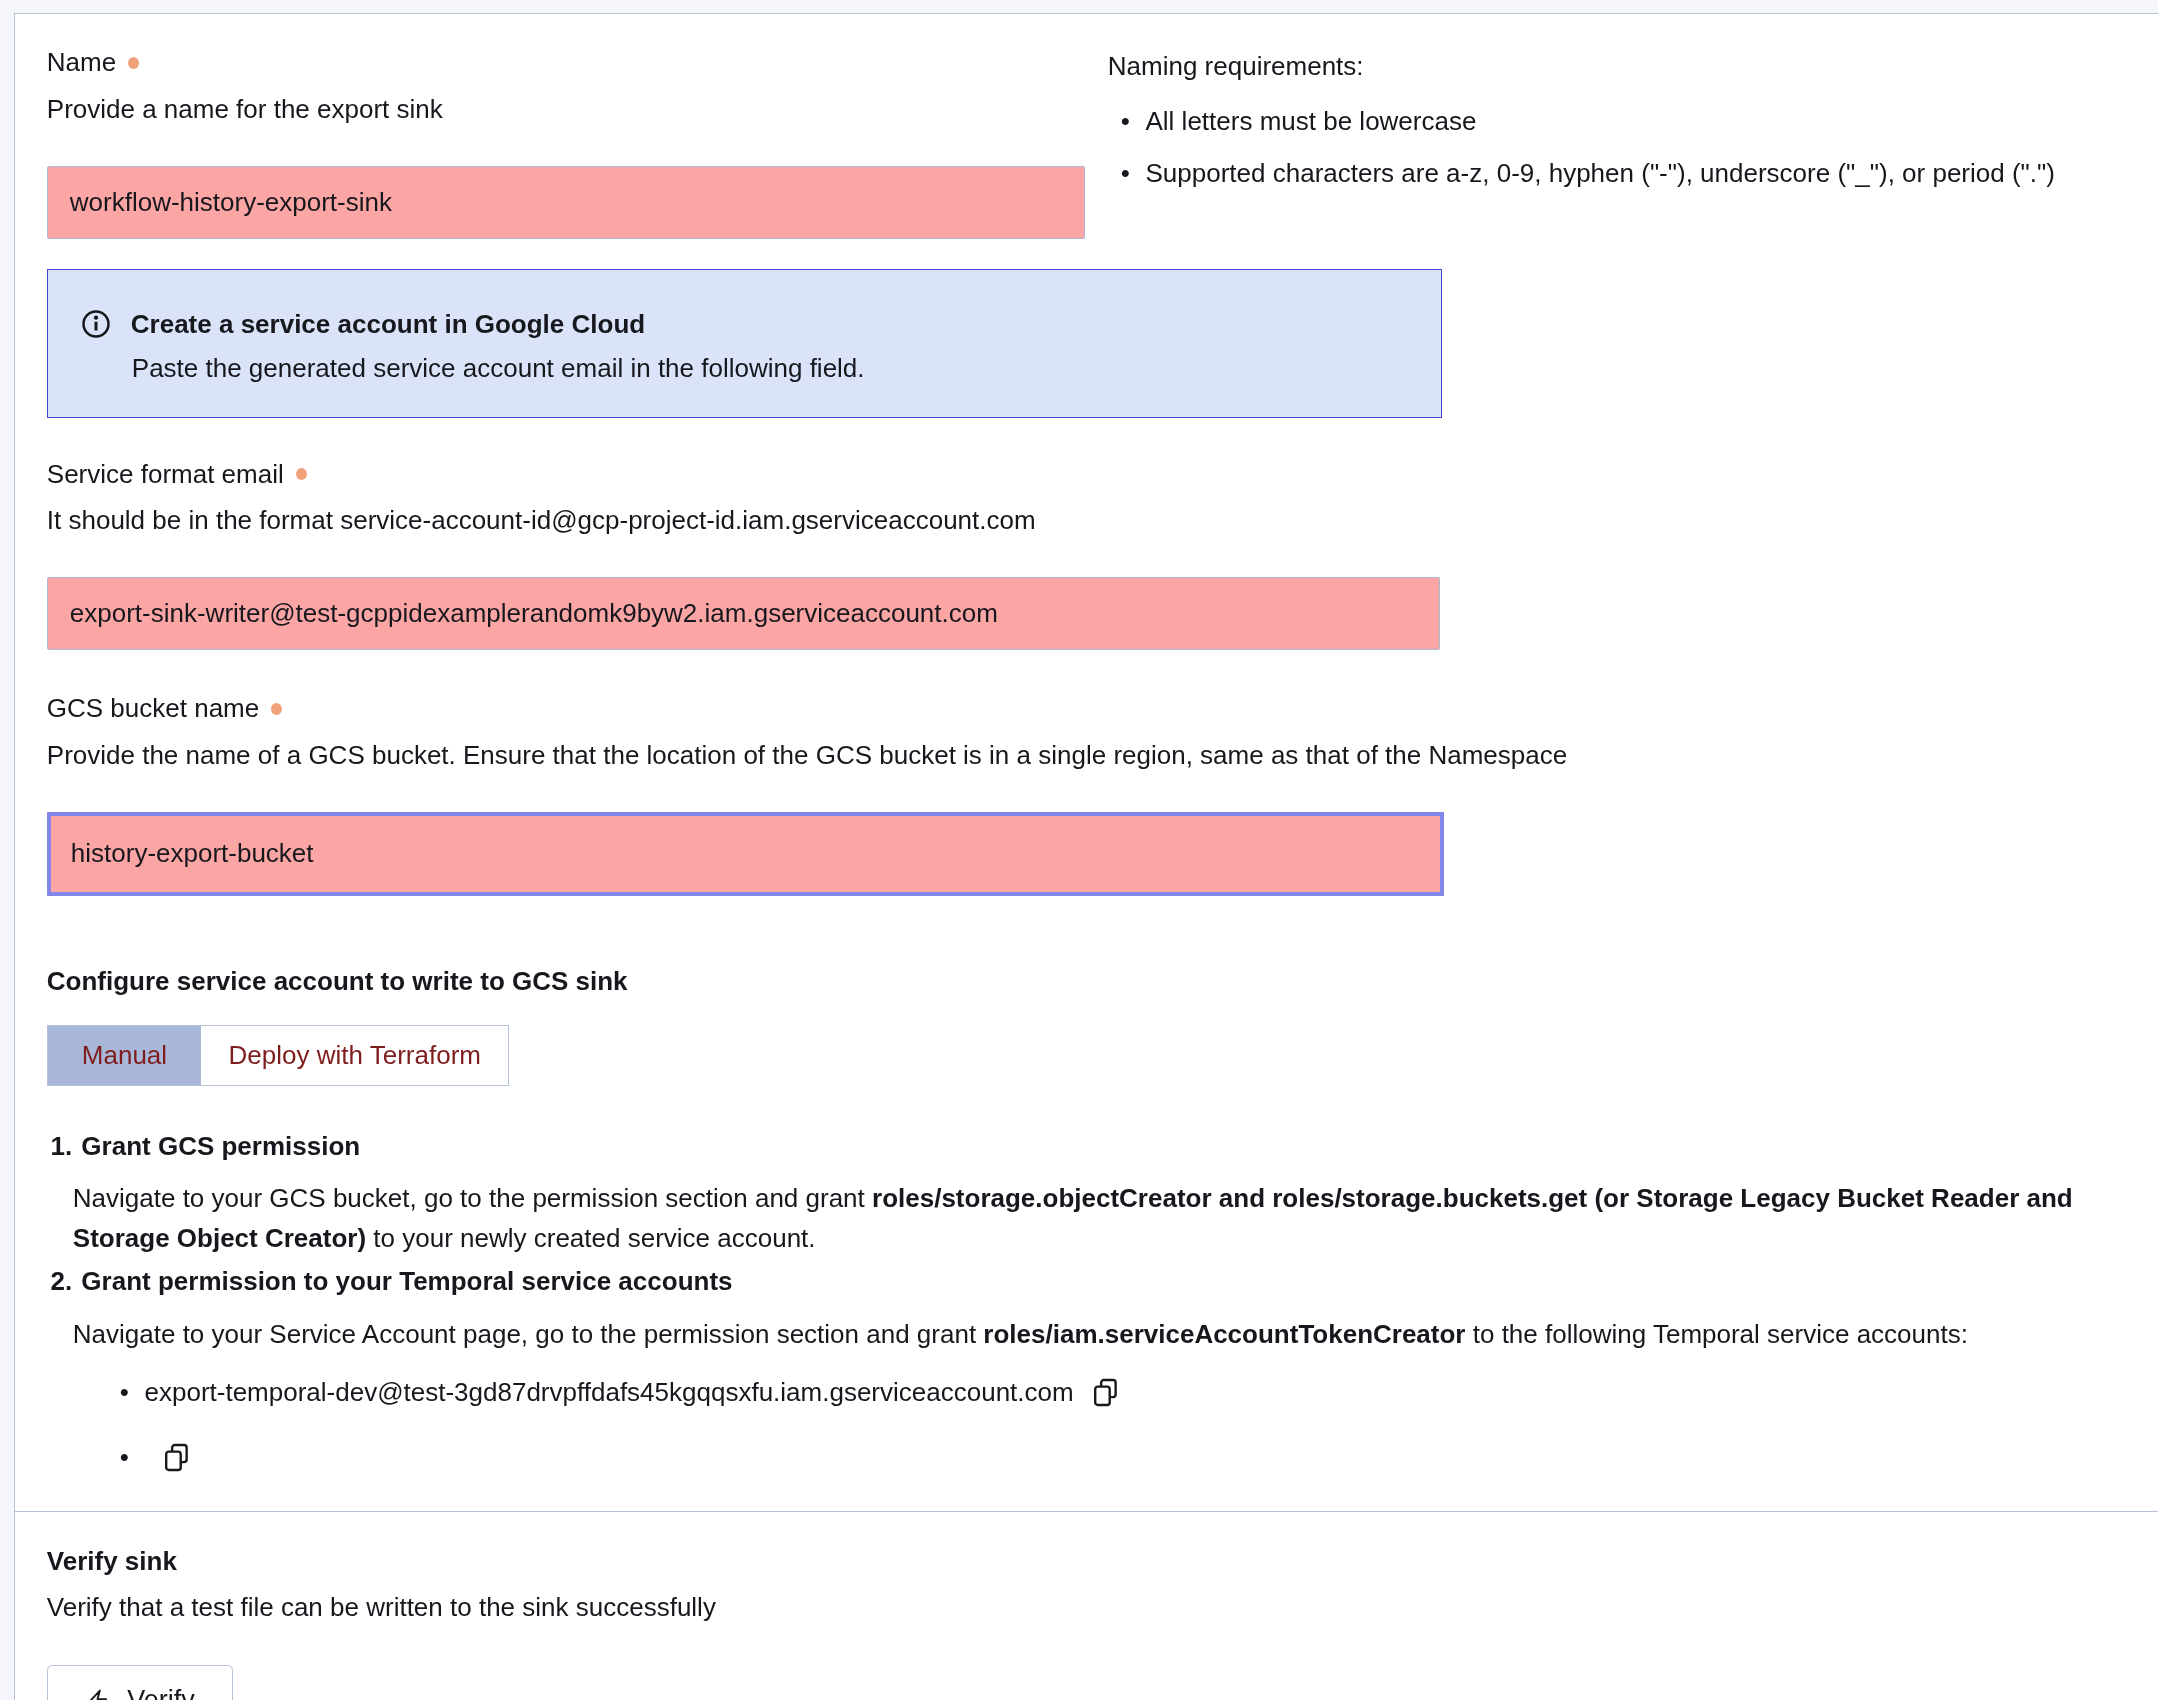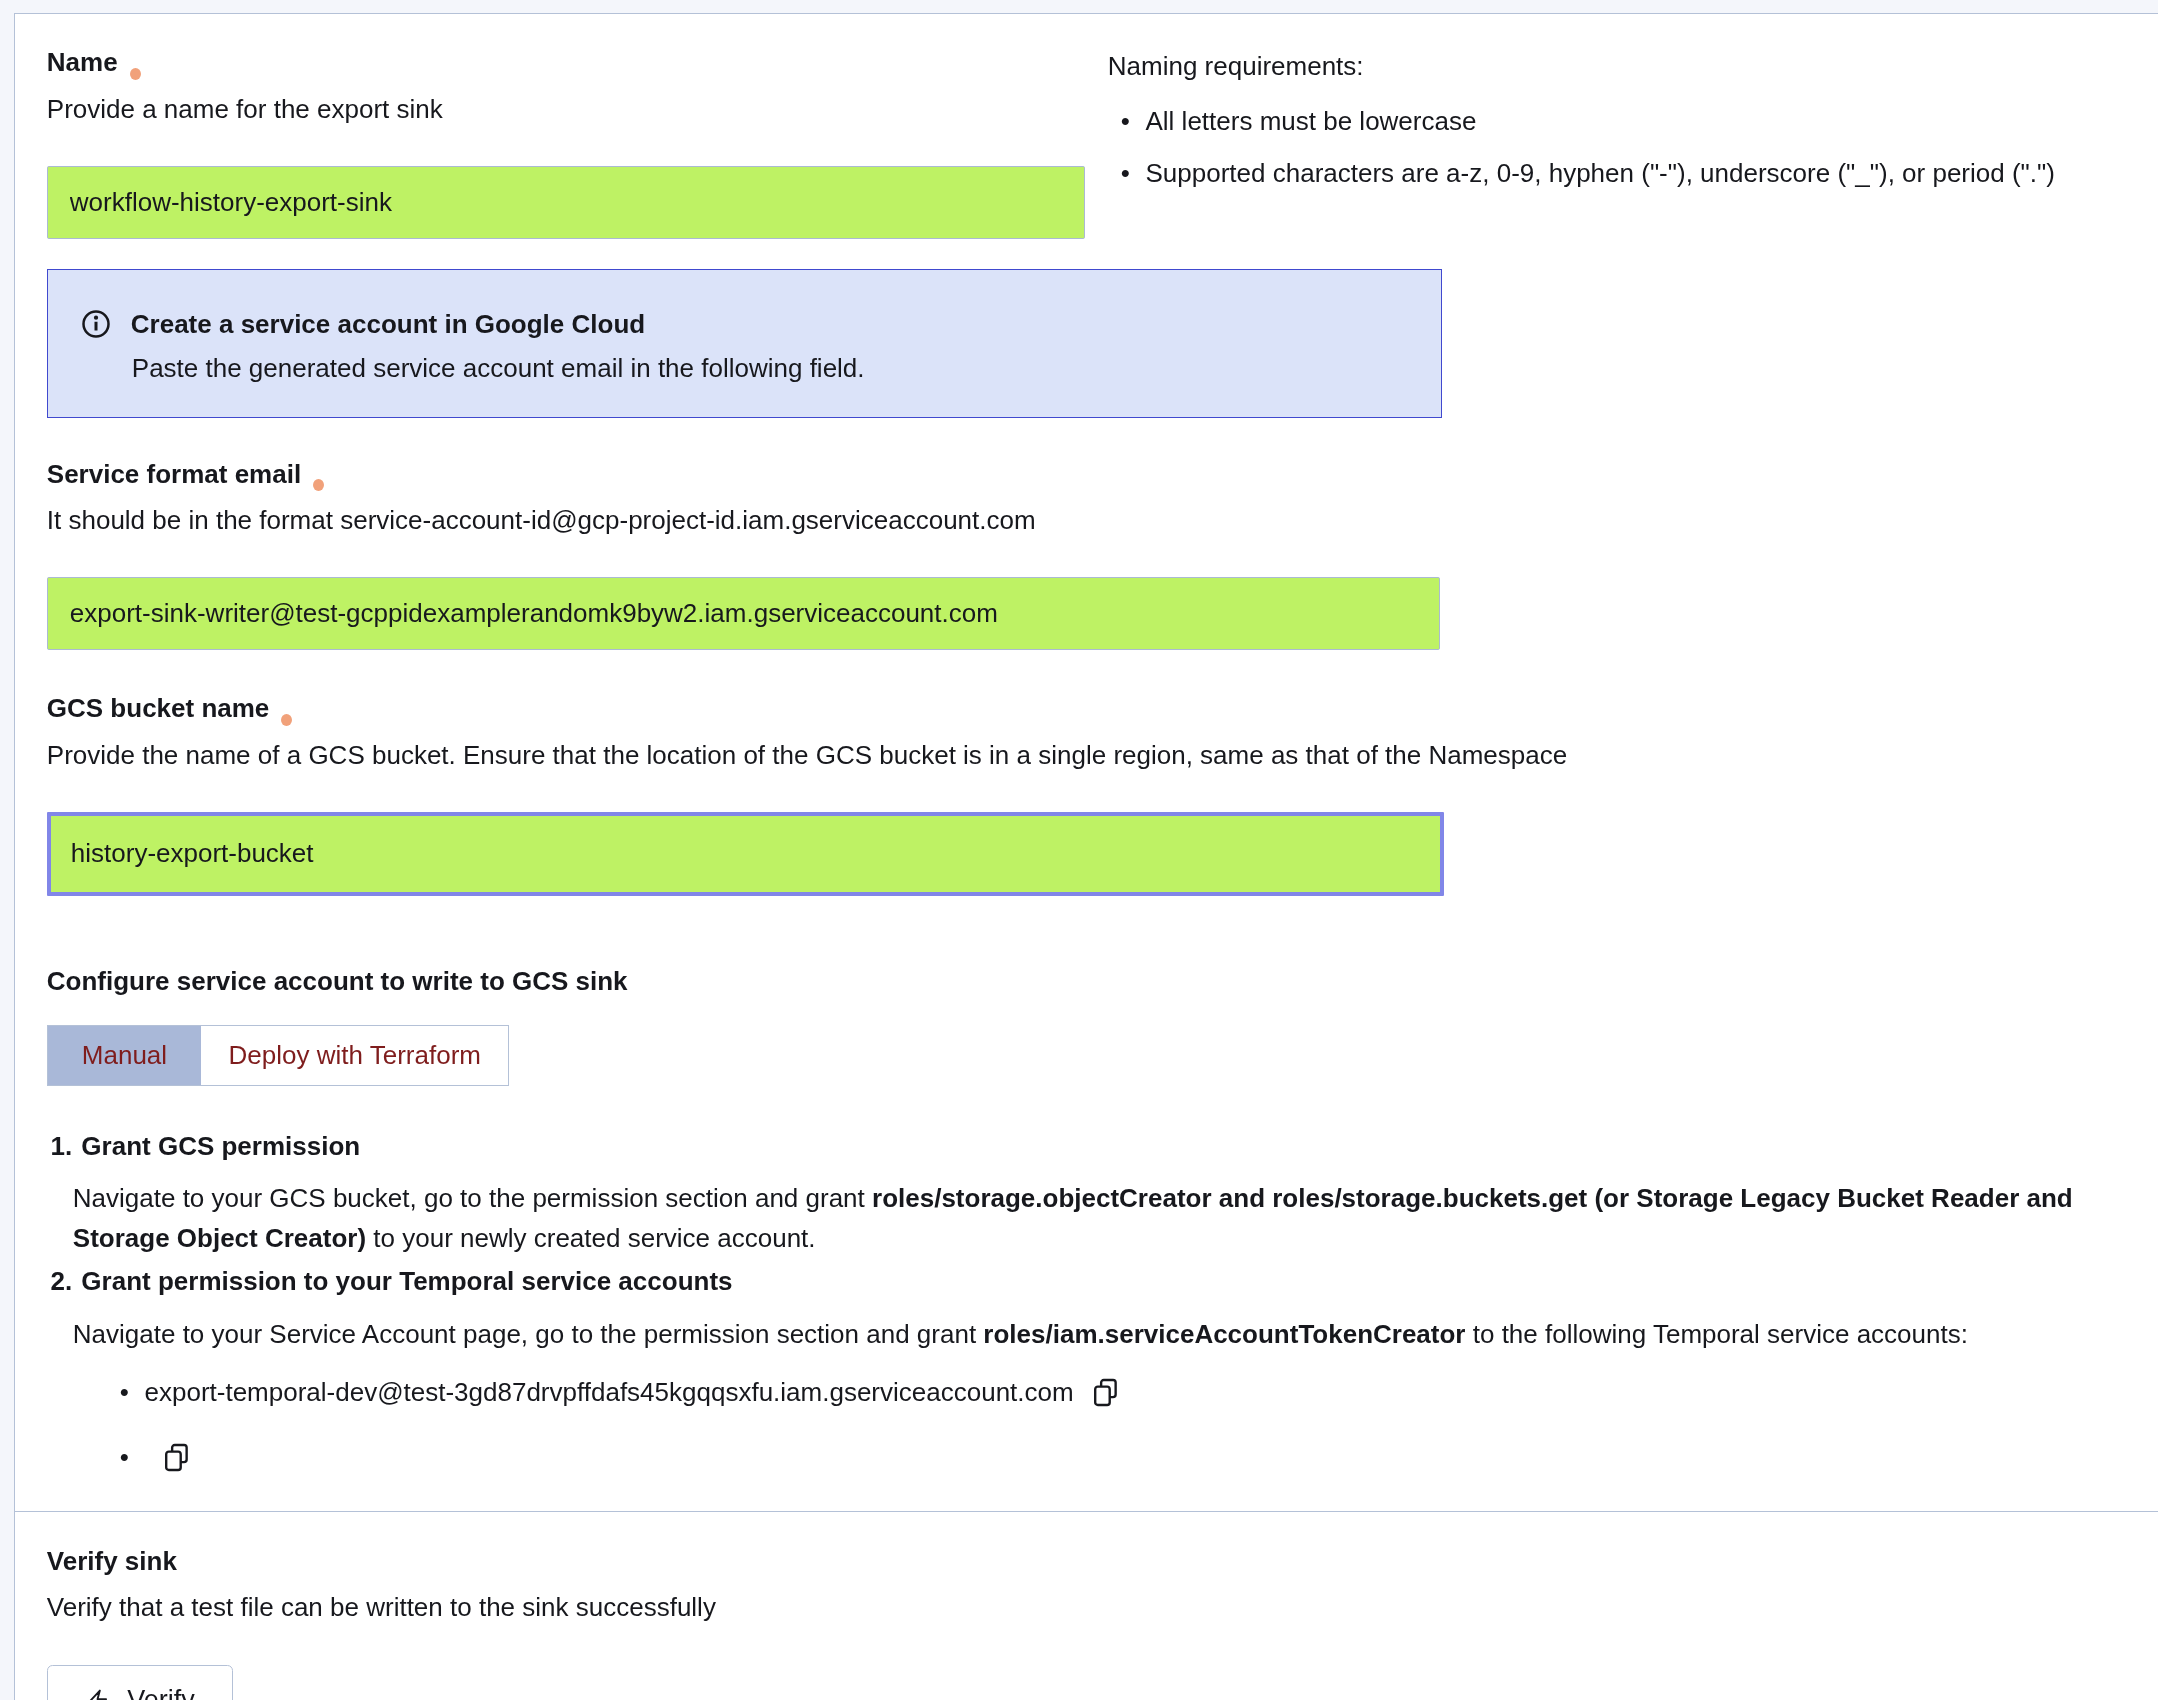--- a/index.html
+++ b/index.html
@@ -12,27 +12,27 @@
     position:absolute; left:13.8px; top:13px; width:2204px; height:1763px;
     background:#ffffff; border:1.8px solid #b4c1d7; box-sizing:border-box;
   }
   .content { padding:32px 0 0 32px; }
 
   
   .row-top { display:flex; }
   .col-left { flex:0 0 1038px; }
   .col-right { margin-left:23px; padding-top:3.7px; flex:1; }
 
-  .field-label { display:flex; align-items:flex-end; font-weight:bold; margin-bottom:13px; }
+  .field-label { display:flex; align-items:center; font-weight:normal; margin-bottom:13px; }
   .req-dot { width:11px; height:12px; border-radius:50%; background:#f1a17a; margin-left:12px; flex:0 0 auto; }
   .field-desc { margin-bottom:37px; }
 
   .text-input {
     box-sizing:border-box; display:block; height:73px; width:1038px;
-    border:1.8px solid #abbad3; border-radius:1.8px; background:#bef264;
+    border:1.8px solid #abbad3; border-radius:1.8px; background:#fca5a5;
     font-family:inherit; font-size:26px; color:#17181d; padding:0 22px;margin-top:39px;
   }
   .wide { width:1393px; }
   .text-input.focused {
     width:1397px; height:84px; border:4.6px solid #8186e8; border-radius:1px; padding:16px 20px;
   }
 
   .req-title { margin-bottom:5.5px; }
   .plain-list { list-style:none; margin:22px 0 0 0; padding:0 0 0 13px; }
   .plain-list li { display:flex; align-items:baseline; margin-bottom:17.4px; }

